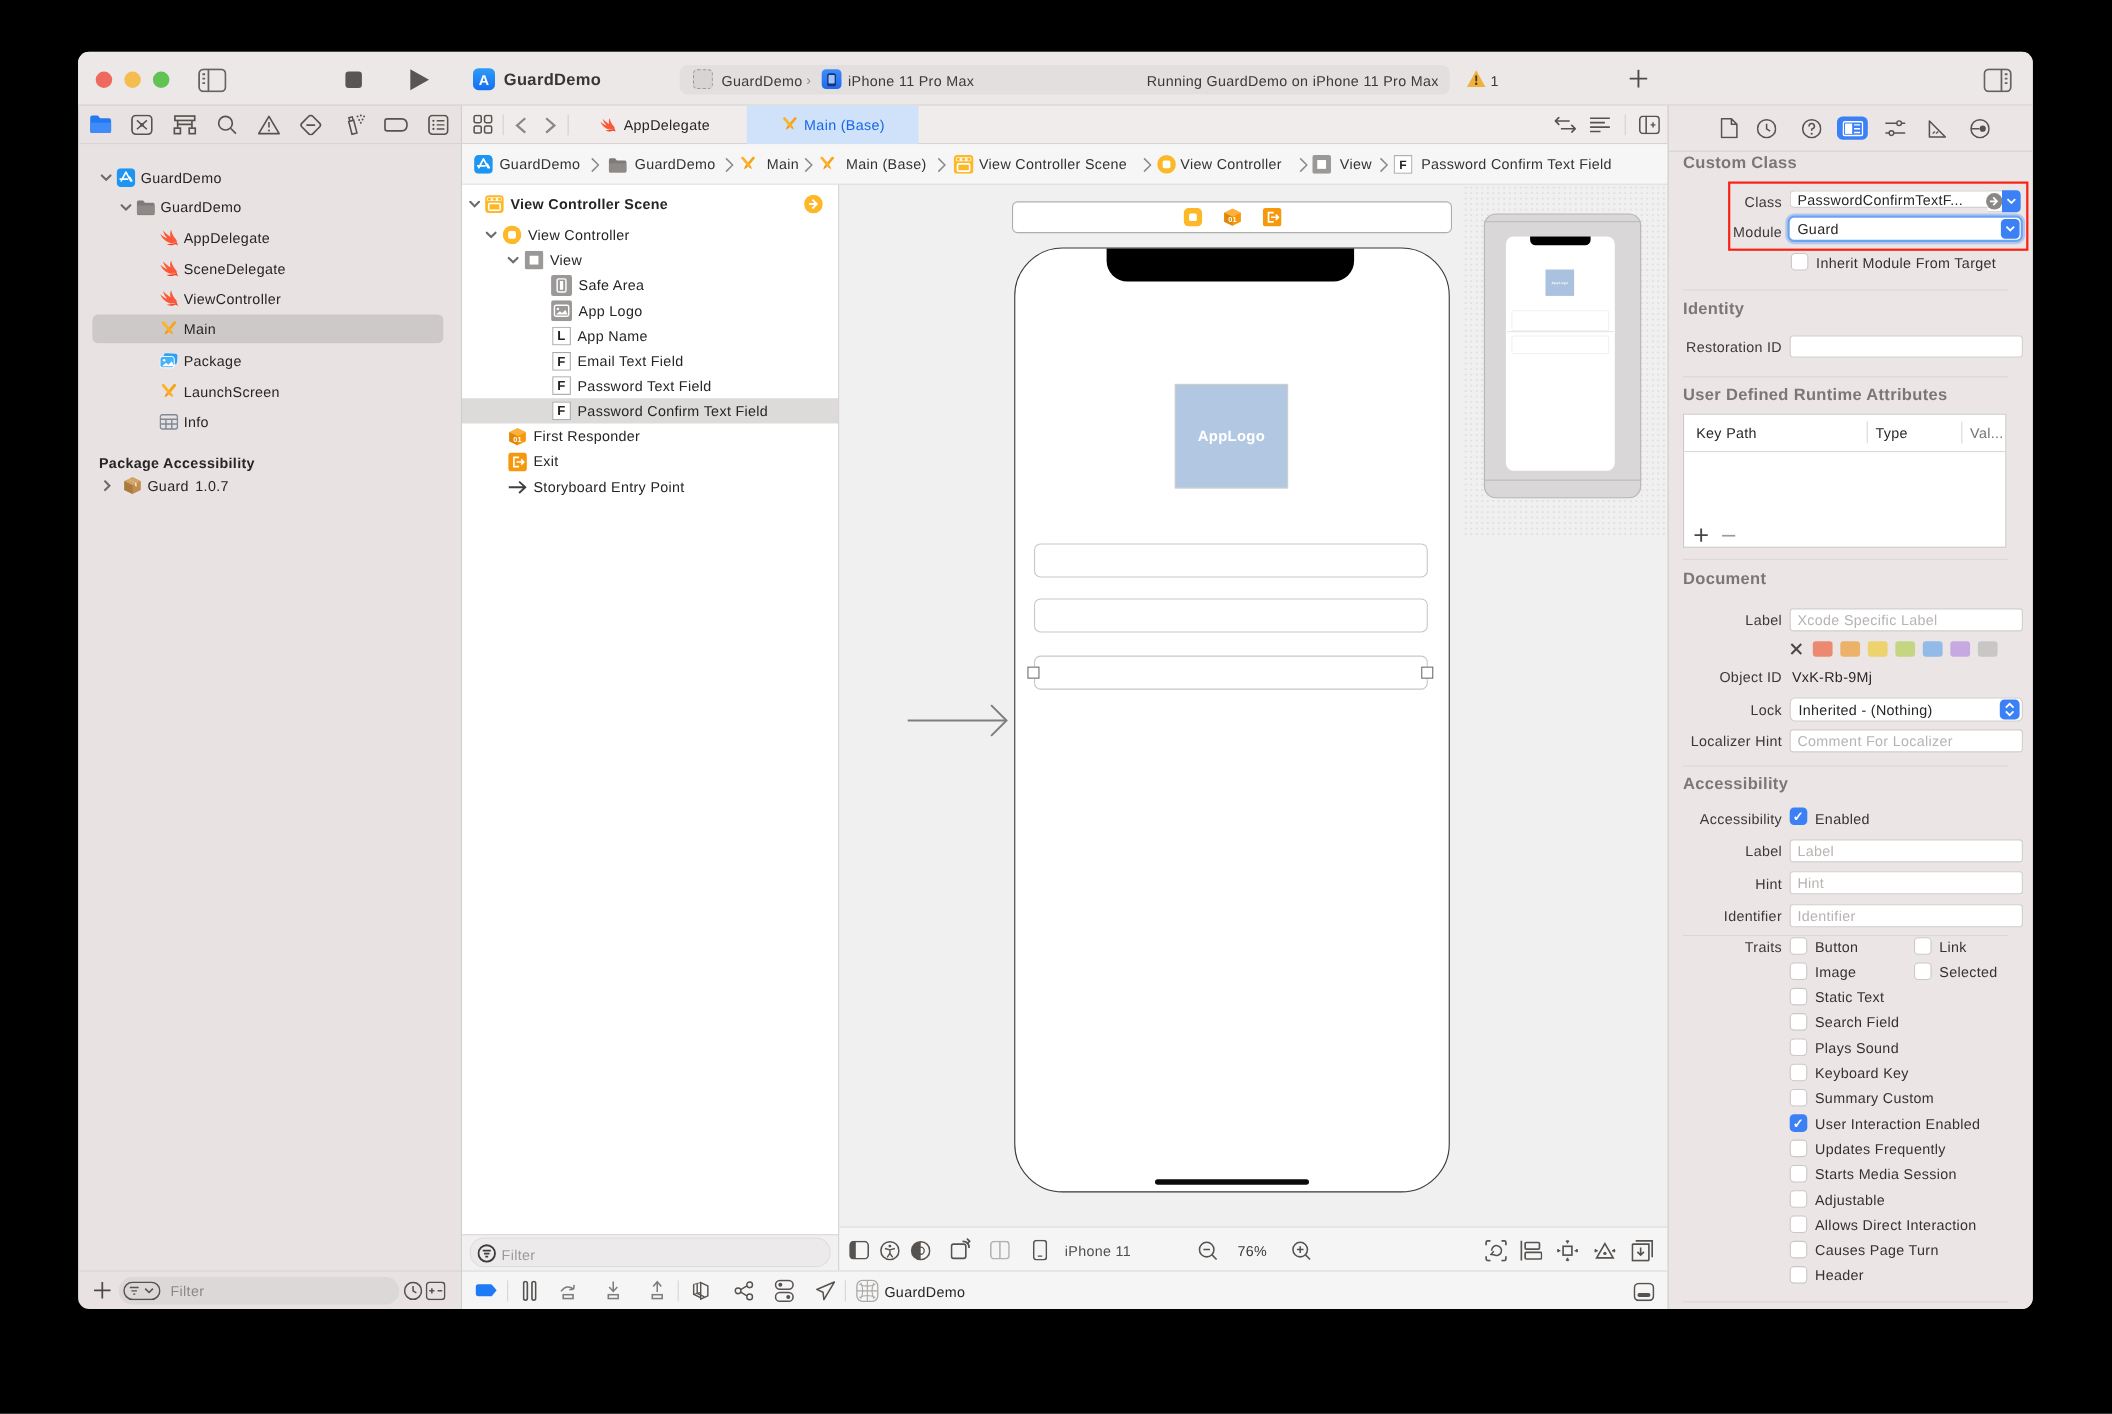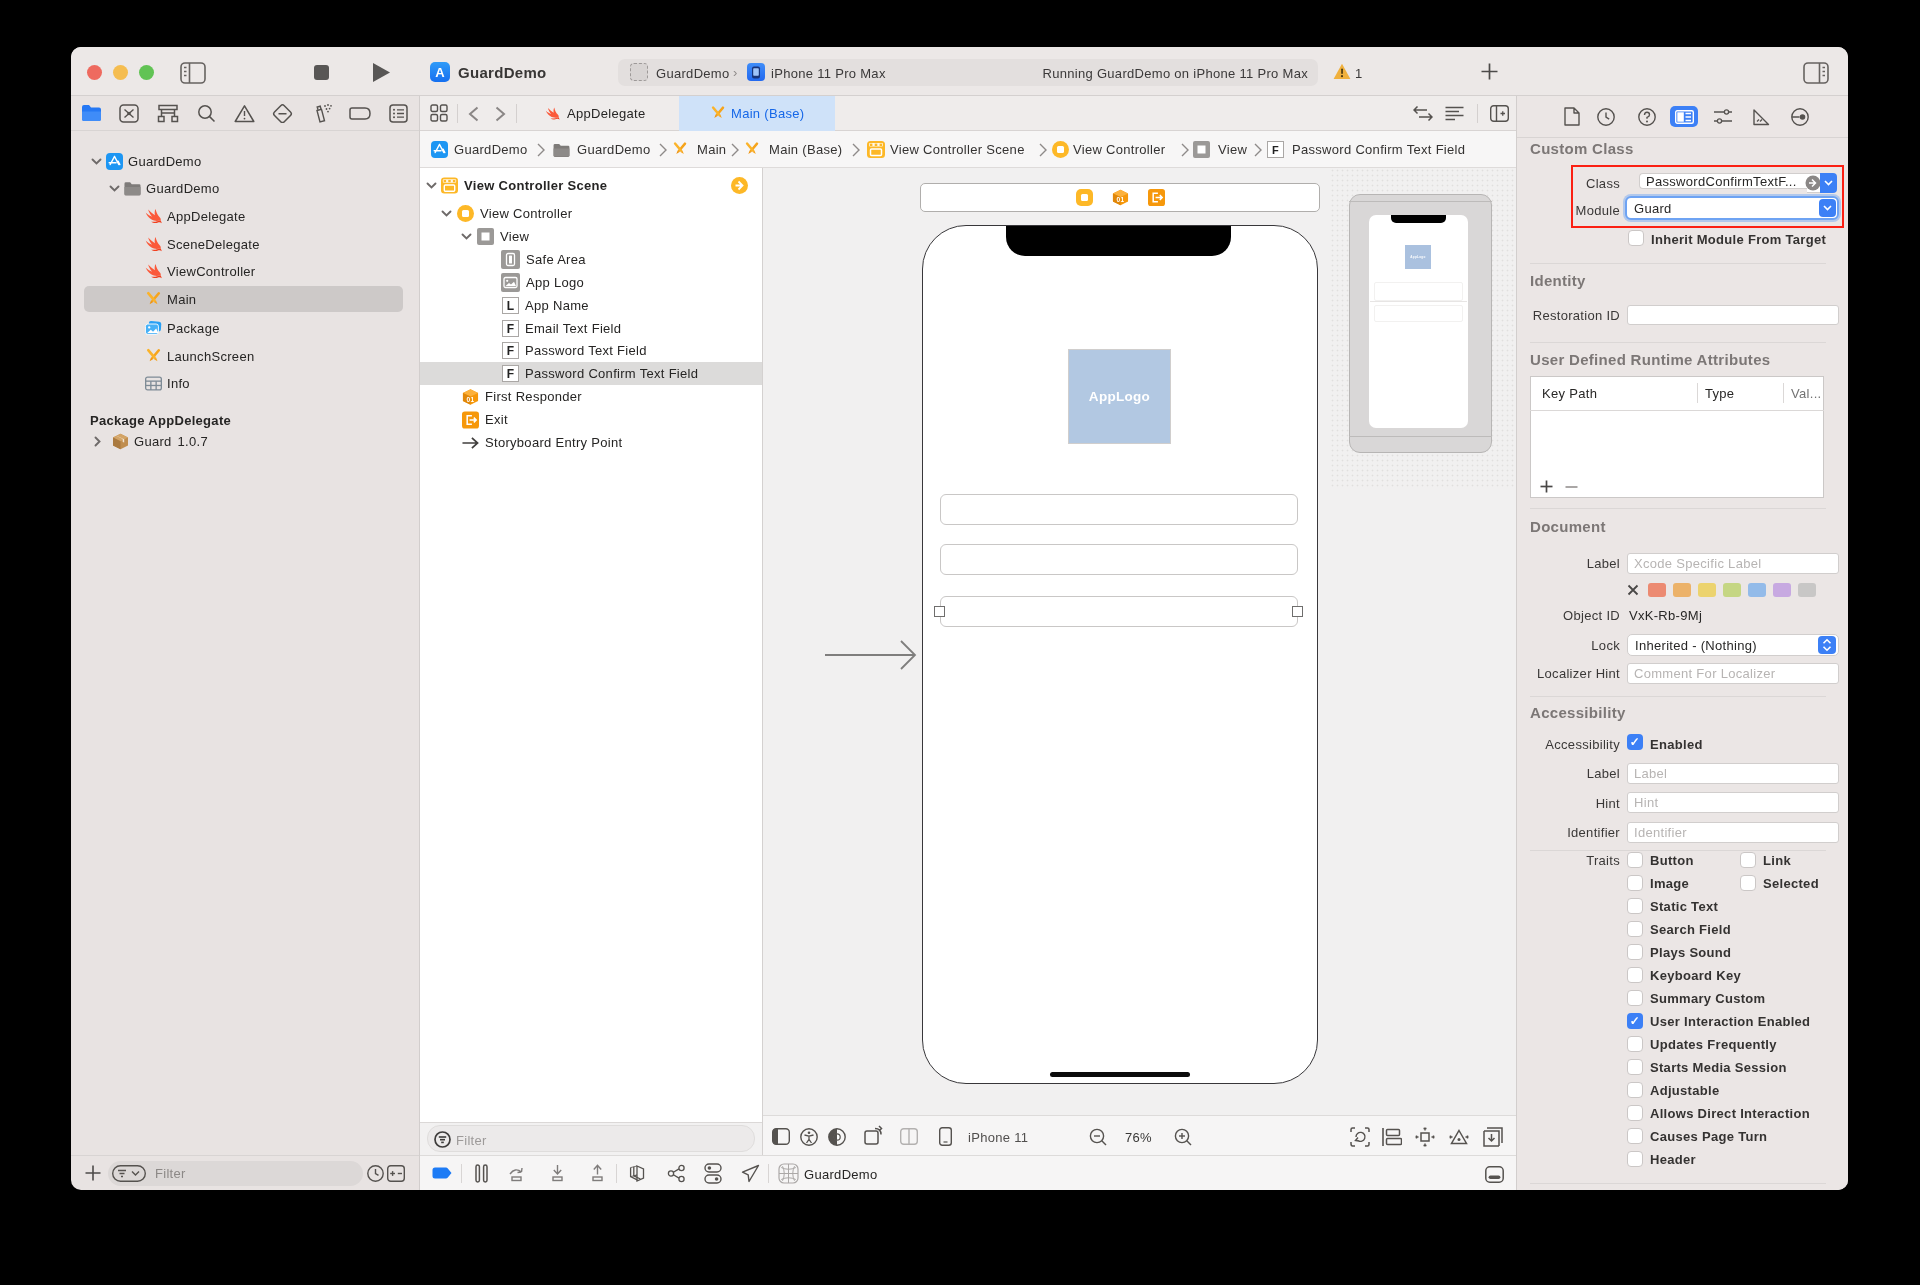--- a/index.html
+++ b/index.html
@@ -37,21 +37,21 @@
 
 #inspector { position:absolute; left:1446px; top:49px; width:331px; height:1094px; background:#ebe6e5; }
 #insicons { position:absolute; left:0; top:0; width:331px; height:42px; border-bottom:1px solid #d8d4d3; }
 .insdiv { position:absolute; left:1445px; top:49px; width:1px; height:1094px; background:#d2cecd; }
 .ihdr { position:absolute; left:13px; font-size:15px; font-weight:bold; color:#7c7776; }
 .ilabel { position:absolute; font-size:13px; color:#3a3837; text-align:right; white-space:nowrap; }
 .ifield { position:absolute; background:#fff; border:1px solid #d1cecd; border-radius:3px; font-size:13px; color:#b7b4b3; display:flex; align-items:center; padding-left:6px; white-space:nowrap; overflow:hidden; }
 .ihr { position:absolute; left:13px; width:296px; height:1px; background:#dbd7d6; }
 .cb { position:absolute; width:16px; height:16px; background:#fff; border:1px solid #cbc7c6; border-radius:4px; }
 .cbc { position:absolute; width:16px; height:16px; background:#3c80f6; border-radius:4px; color:#fff; font-size:12px; font-weight:bold; text-align:center; line-height:16px; }
-.cblbl { position:absolute; font-size:13px; color:#343231; white-space:nowrap;font-weight:bold; }
+.cblbl { position:absolute; font-size:13px; color:#343231; white-space:nowrap; }
 svg { display:block; }
 .ic { display:flex; align-items:center; justify-content:center; }
 </style>
 </head>
 <body>
 <div id="win">
 
   <div id="titlebar">
     <div class="tl" style="left:16px; background:#ee6a5f;"></div>
     <div class="tl" style="left:42px; background:#f5bd50;"></div>
@@ -263,21 +263,21 @@
           <svg width="18" height="15" viewBox="0 0 18 15">
             <rect x="0.7" y="0.7" width="16.6" height="13.6" rx="2" fill="none" stroke="#7e8b96" stroke-width="1.4"></rect>
             <line x1="0.7" y1="5" x2="17.3" y2="5" stroke="#7e8b96" stroke-width="1.4"></line>
             <line x1="6.2" y1="5" x2="6.2" y2="14.3" stroke="#7e8b96" stroke-width="1.4"></line>
             <line x1="11.8" y1="5" x2="11.8" y2="14.3" stroke="#7e8b96" stroke-width="1.4"></line>
             <line x1="0.7" y1="9.6" x2="17.3" y2="9.6" stroke="#7e8b96" stroke-width="1.4"></line>
           </svg>
         </span>
       <span class="lbl">Info</span>
     </div>
-    <div class="abs" style="top:282px; left:19px; font-weight:bold; color:#262524;">Package AppDelegate</div>
+    <div class="abs" style="top:282px; left:19px; font-weight:bold; color:#262524;">Package Accessibility</div>
     <div class="trow" style="top:297px; padding-left:12px;">
       <span class="chev">
           <svg width="7" height="11" viewBox="0 0 7 11">
             <path d="M1.5 1.5 L5.5 5.5 L1.5 9.5" fill="none" stroke="#6e6a69" stroke-width="1.9" stroke-linecap="round"></path>
           </svg>
         </span>
       <span class="ticon" style="margin-left:9px;">
           <svg width="17" height="17" viewBox="0 0 17 17">
             <path d="M8.5 0.8 L16 4.5 V12.5 L8.5 16.2 L1 12.5 V4.5 Z" fill="#c08d4e"></path>
             <path d="M8.5 0.8 L16 4.5 L8.5 8.2 L1 4.5 Z" fill="#d3a466"></path>
@@ -822,21 +822,21 @@
       <svg class="abs" style="left:274px; top:12px;" width="18" height="18" viewBox="0 0 18 18">
           <circle cx="9" cy="9" r="8.2" fill="none" stroke="#55524f" stroke-width="1.4"></circle>
           <circle cx="11.5" cy="9" r="2.8" fill="#55524f"></circle>
           <line x1="1" y1="9" x2="8.5" y2="9" stroke="#55524f" stroke-width="1.4"></line>
         </svg>
     </div>
 
     <div class="ihdr" style="top:44px;">Custom Class</div>
     <div class="abs" style="left:54px; top:69px; width:273px; height:63px; border:2.5px solid #fb2013;"></div>
     <div class="ilabel" style="left:33px; top:80px; width:70px;">Class</div>
-    <div class="ifield" style="left:110px; top:77px; width:180px; height:16px; color:#282726; border-radius:4px 0 0 4px; border-right:none;margin-left:12px;">PasswordConfirmTextF...</div>
+    <div class="ifield" style="left:110px; top:77px; width:180px; height:16px; color:#282726; border-radius:4px 0 0 4px; border-right:none;">PasswordConfirmTextF...</div>
     <div class="abs" style="left:290px; top:77px; width:13px; height:20px; background:#fff; border-top:1px solid #d1cecd; border-bottom:1px solid #d1cecd;"></div>
     <svg class="abs" style="left:288px; top:79px;" width="16" height="16" viewBox="0 0 16 16">
         <circle cx="8" cy="8" r="7.5" fill="#8a8786"></circle>
         <path d="M7 4.5 L10.5 8 L7 11.5 M10 8 H4" fill="none" stroke="#fff" stroke-width="1.5"></path>
       </svg>
     <div class="abs" style="left:303px; top:77px; width:17px; height:20px; background:#3c80f6; border-radius:0 4px 4px 0; display:flex; align-items:center; justify-content:center;">
         <svg width="9" height="6" viewBox="0 0 9 6">
           <path d="M1 1 l3.5 3.5 L8 1" fill="none" stroke="#fff" stroke-width="1.6"></path>
         </svg>
       </div>

